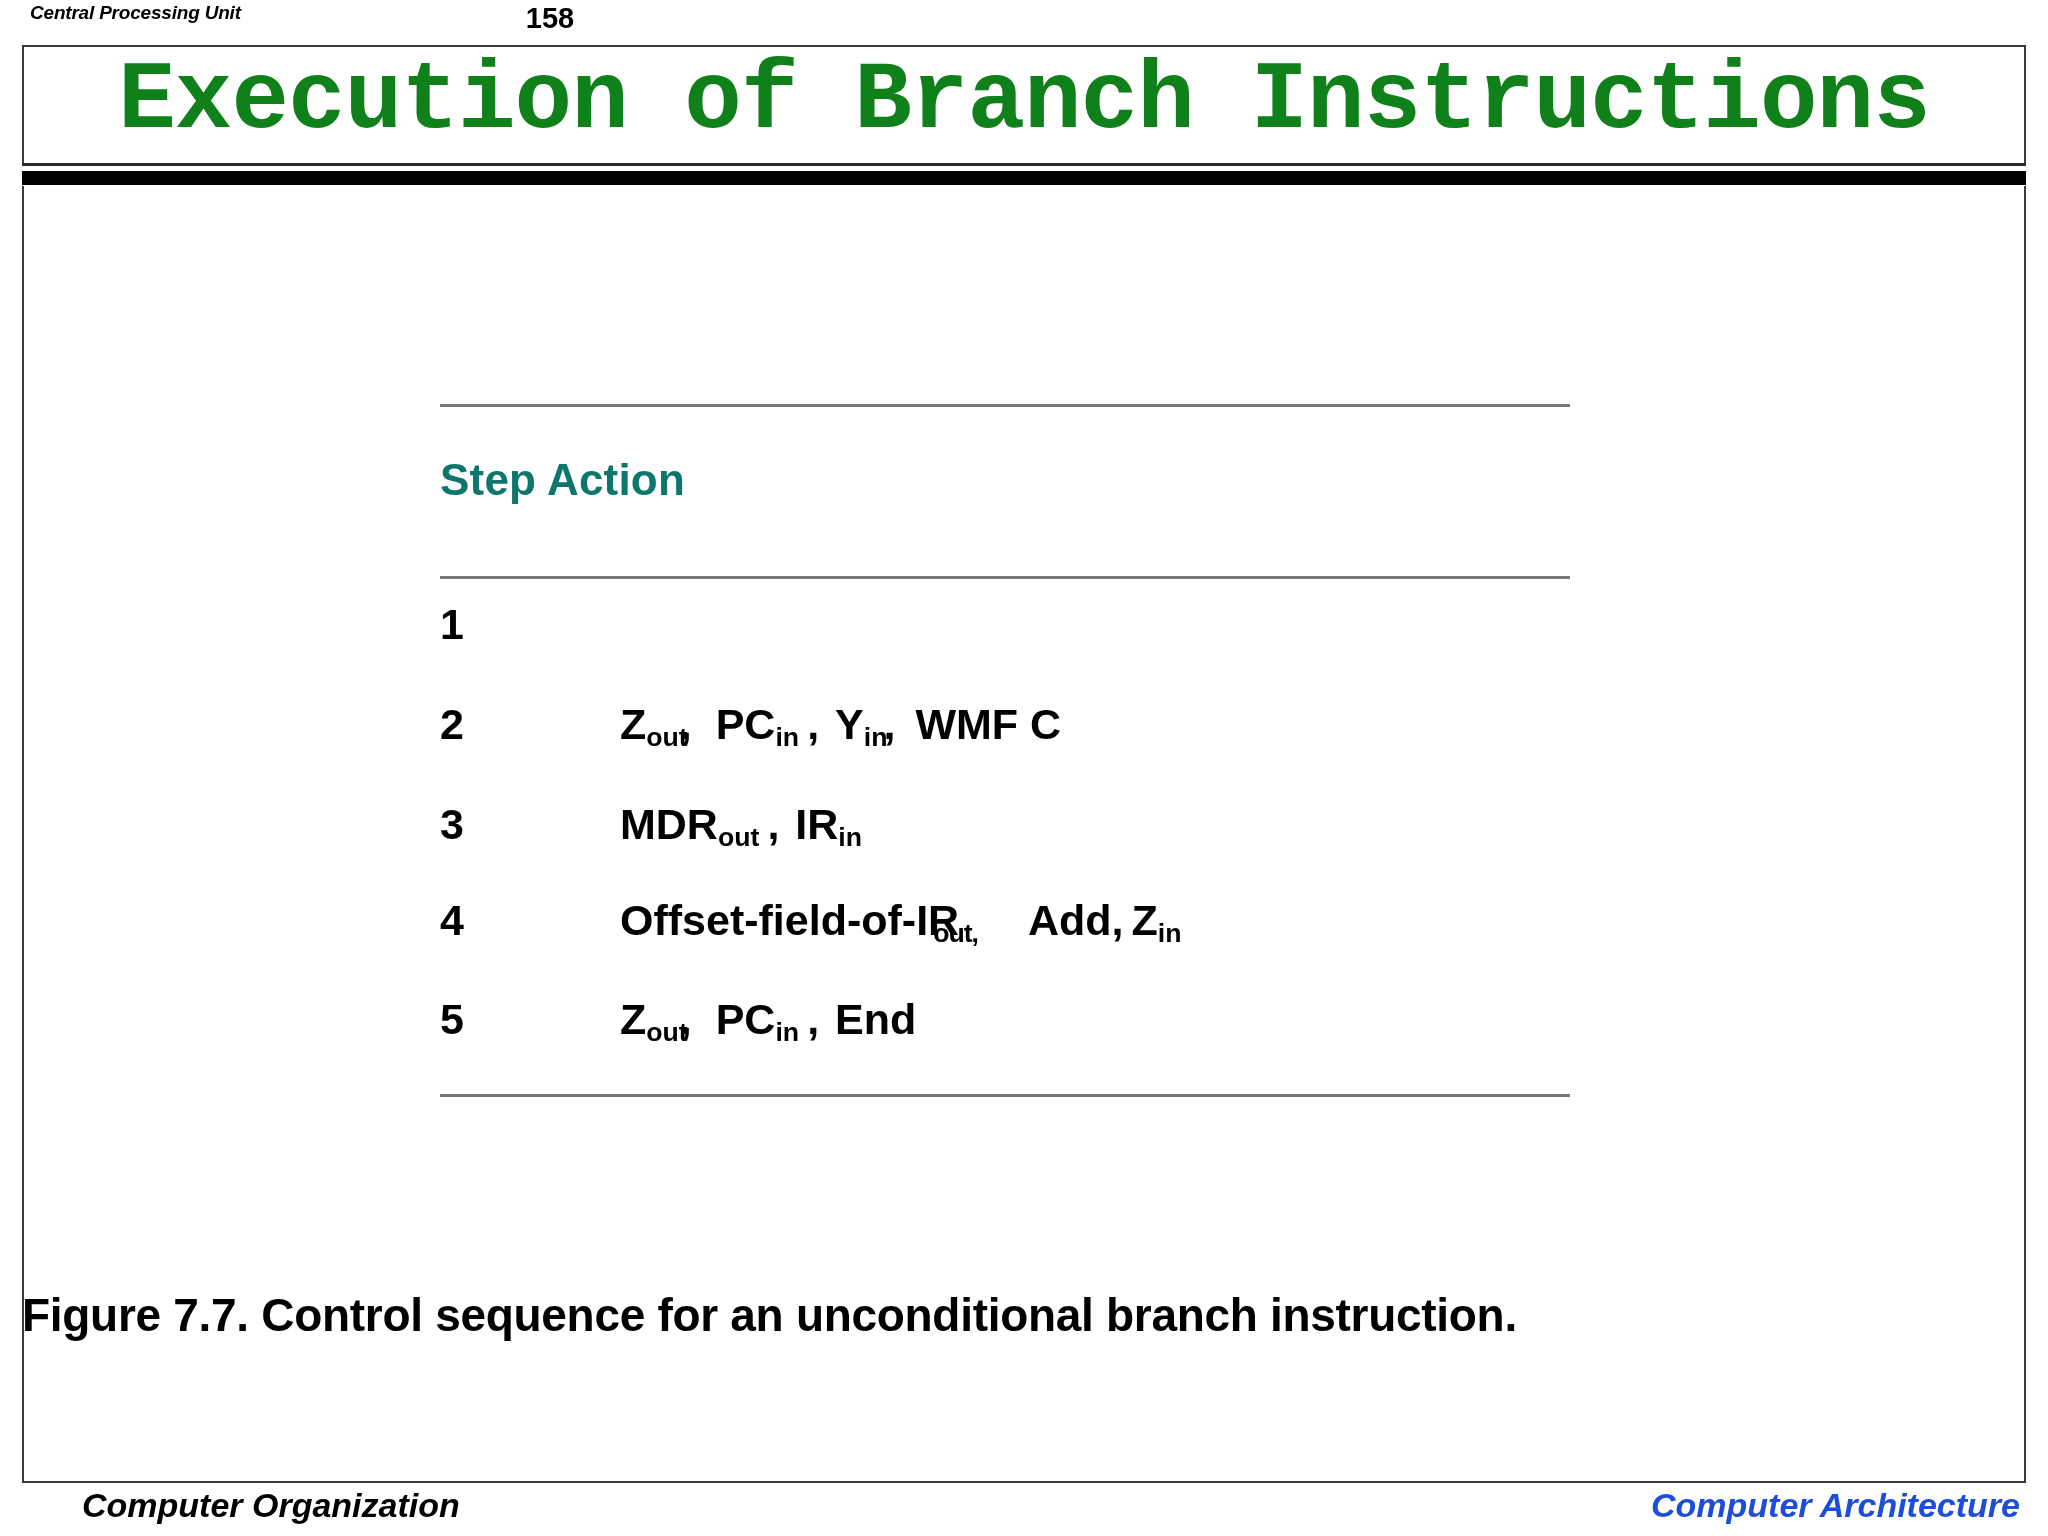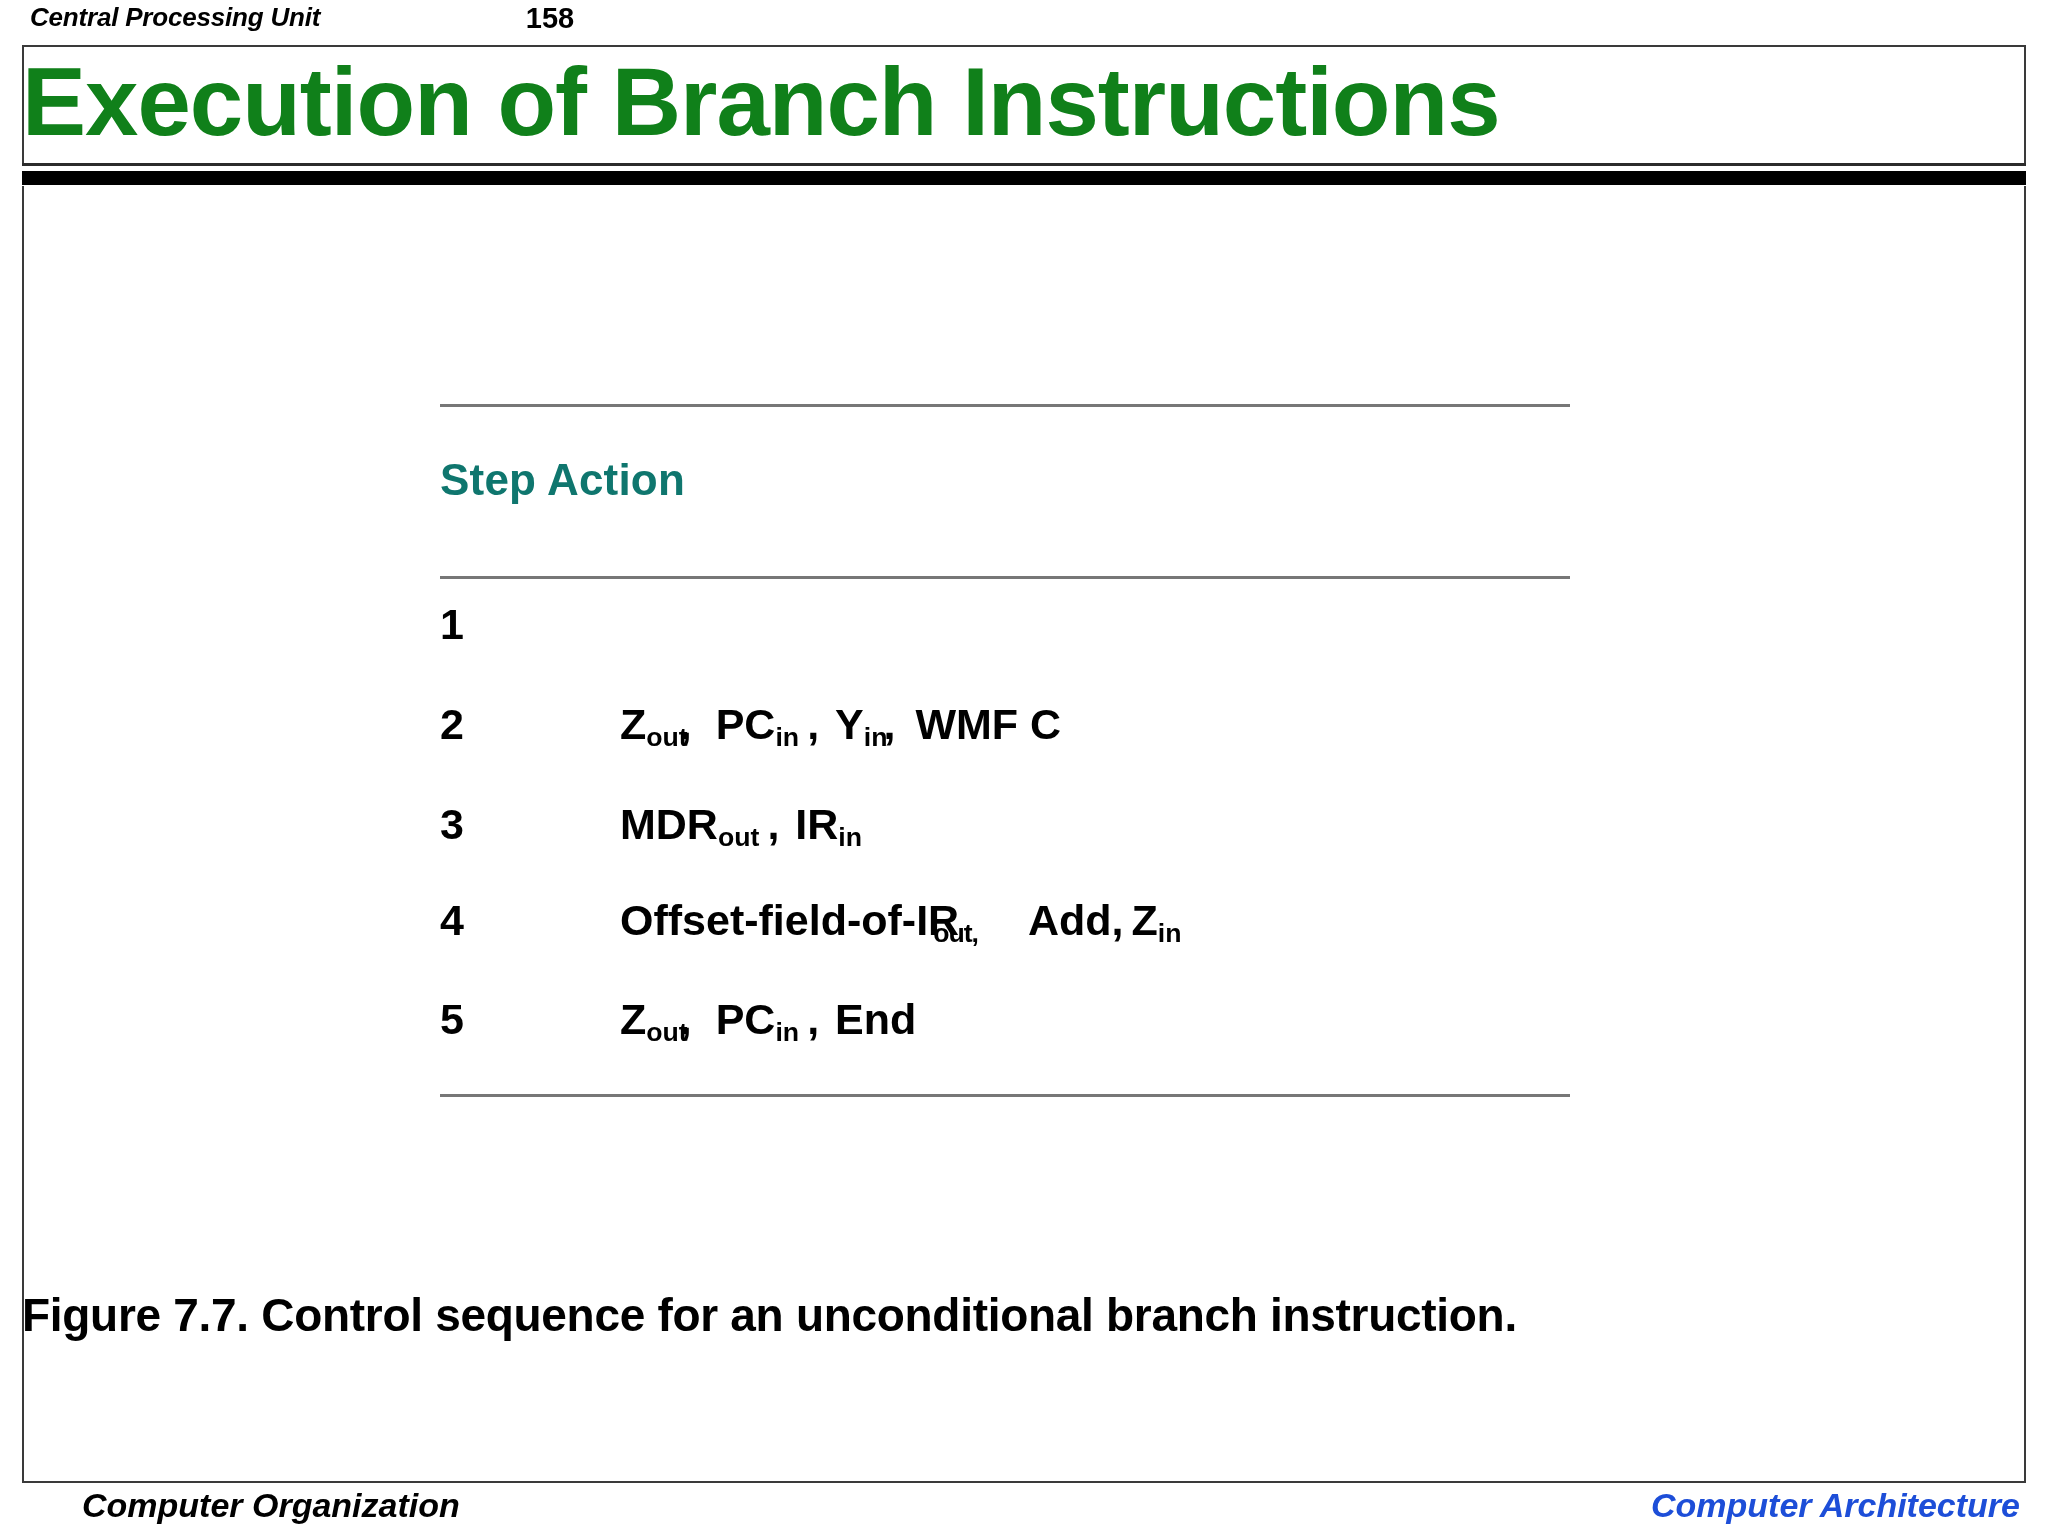--- a/index.html
+++ b/index.html
@@ -24,21 +24,21 @@
     position: absolute;
     left: 0;
     top: 0;
     width: 2048px;
     height: 48px;
   }
   .header-left {
     position: absolute;
     left: 30px;
     top: 2px;
-    font-size: 26px;
+    font-size: 19px;
     font-weight: bold;
     font-style: italic;
     color: #000000;
     white-space: nowrap;
     letter-spacing: -0.2px;
   }
   .header-page {
     position: absolute;
     left: 0;
     top: 2px;
@@ -60,27 +60,28 @@
     border-right: 2px solid #3a3a3a;
     border-top: 2px solid #3a3a3a;
     box-sizing: border-box;
     background: #ffffff;
   }
   .title-text {
     position: absolute;
     left: 22px;
     top: 48px;
     width: 2004px;
-    text-align: left;
+    text-align: center;
     font-size: 96px;
     line-height: 108px;
     font-weight: bold;
     color: #10801a;
     white-space: nowrap;
     letter-spacing: -1px;
+    font-family: Liberation Mono, monospace;
   }
   .title-rule-thin {
     position: absolute;
     left: 22px;
     top: 163px;
     width: 2004px;
     height: 3px;
     background: #2b2b2b;
   }
   .title-rule-thick {

